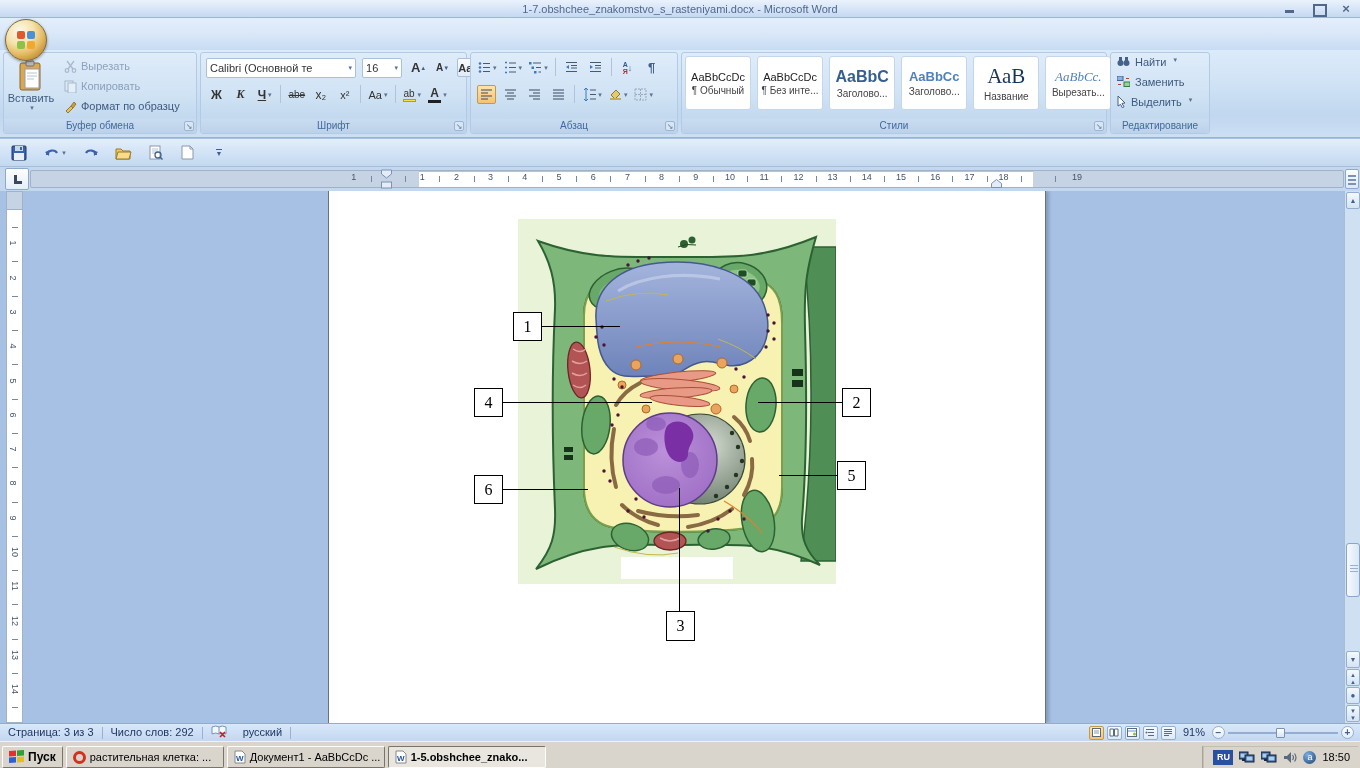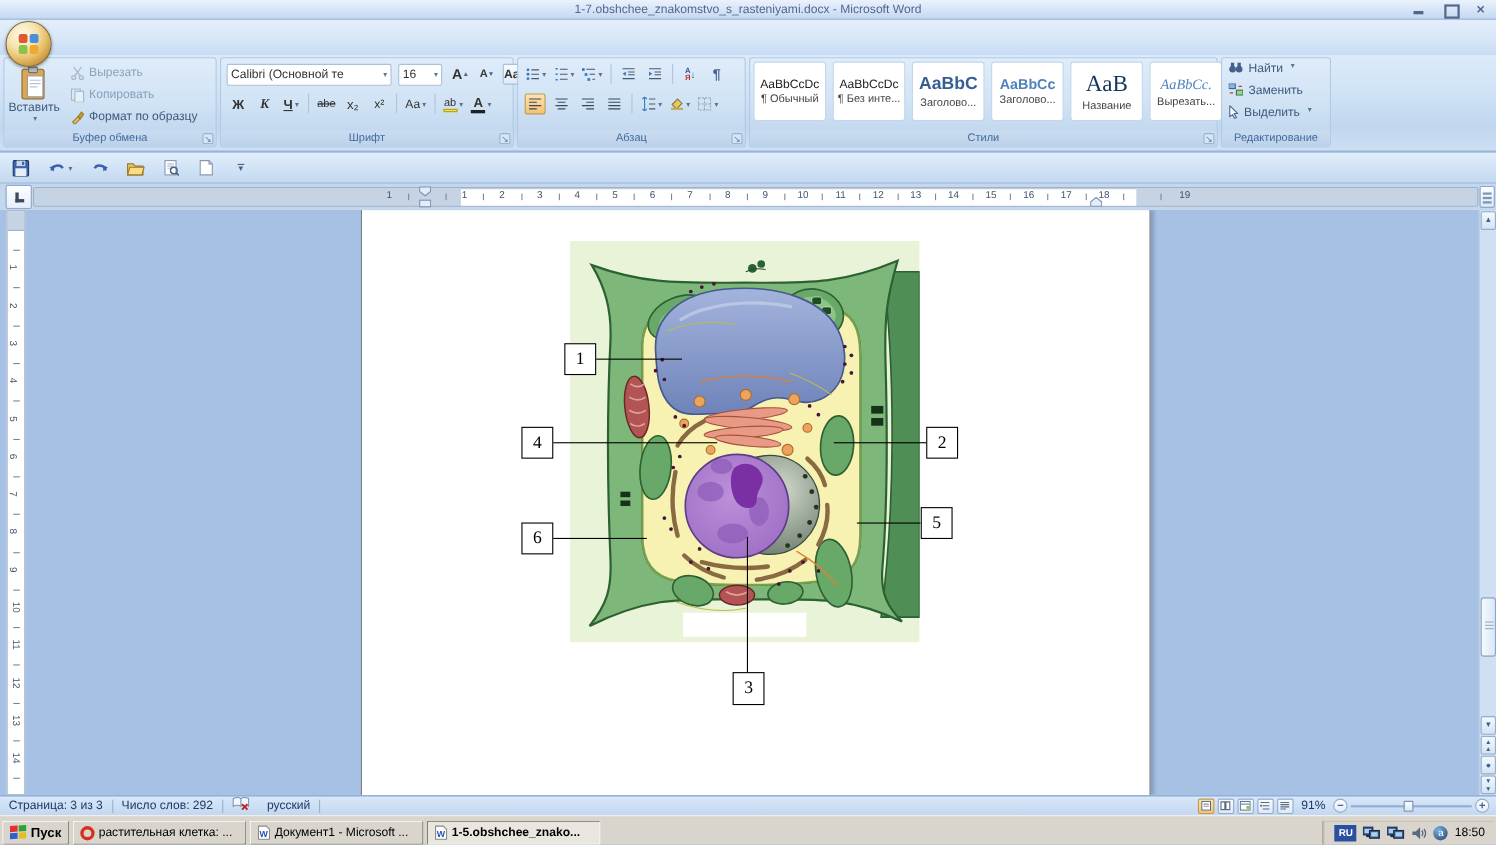--- a/index.html
+++ b/index.html
@@ -801,21 +801,21 @@
     </div>
     <div class="tbtn" style="width:158px">
       <span class="ticon" style="width:13px;height:13px;border-radius:50%;border:3.5px solid #d43020;display:inline-block"></span>
       <span>растительная клетка: ...</span>
     </div>
     <div class="tbtn" style="width:158px">
       <svg class="ticon" width="12" height="14" viewBox="0 0 12 14">
           <path d="M1 1h7l3 3v9H1z" fill="#fff" stroke="#888"></path>
           <text x="2" y="11" font-size="8" font-weight="bold" fill="#2255aa" font-family="Liberation Sans,sans-serif">W</text>
         </svg>
-      <span>Документ1 - Microsoft ...</span>
+      <span>Документ1 - AaBbCcDc ...</span>
     </div>
     <div class="tbtn active" style="width:158px">
       <svg class="ticon" width="12" height="14" viewBox="0 0 12 14">
           <path d="M1 1h7l3 3v9H1z" fill="#fff" stroke="#888"></path>
           <text x="2" y="11" font-size="8" font-weight="bold" fill="#2255aa" font-family="Liberation Sans,sans-serif">W</text>
         </svg>
       <span>1-5.obshchee_znako...</span>
     </div>
     <div id="tray">
       <span id="ru">RU</span>

